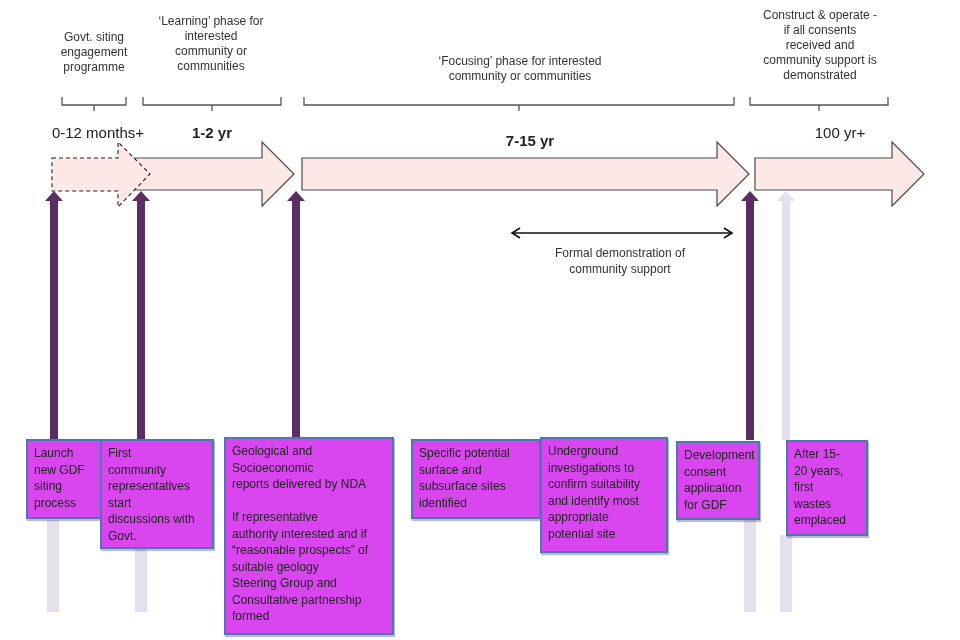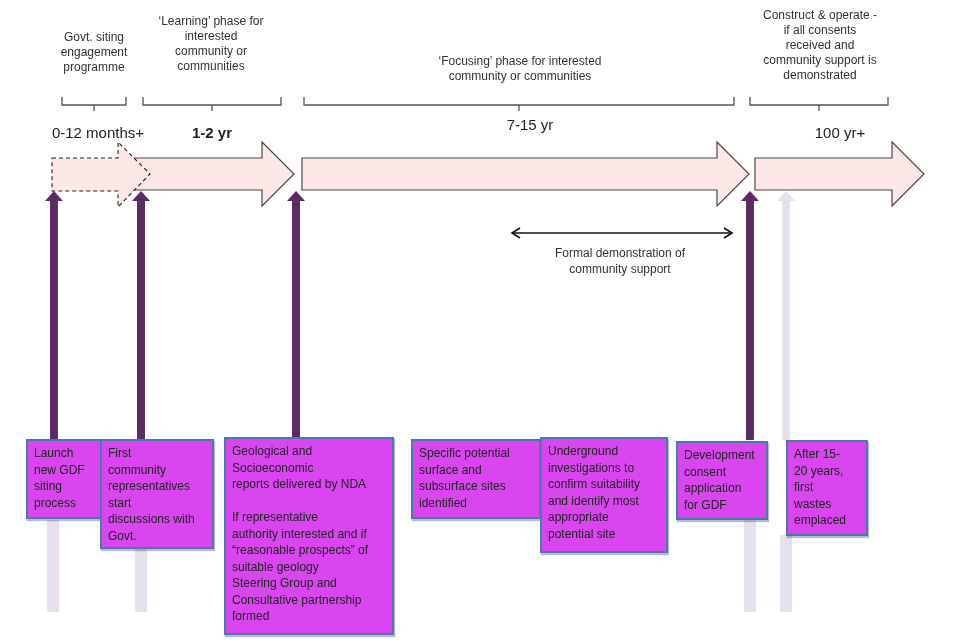--- a/index.html
+++ b/index.html
@@ -62,21 +62,21 @@
 <div class="abs phase-label" style="left:380px; top:54px; width:280px;">‘Focusing’ phase for interested
 community or communities</div>
 <div class="abs phase-label" style="left:740px; top:8px; width:160px;">Construct &amp; operate -
 if all consents
 received and
 community support is
 demonstrated</div>
 
 <div class="abs duration" style="left:28px; top:124px; width:140px;">0-12 months+</div>
 <div class="abs duration" style="left:172px; top:124px; width:80px;font-weight:bold;">1-2 yr</div>
-<div class="abs duration" style="left:480px; top:116px; width:100px;">7-15 yr</div>
+<div class="abs duration" style="left:480px; top:132px; width:100px;font-weight:bold;">7-15 yr</div>
 <div class="abs duration" style="left:800px; top:124px; width:80px;">100 yr+</div>
 
 <div class="abs note" style="left:520px; top:245px; width:200px;">Formal demonstration of
 community support</div>
 
 <div class="box" style="left:26px; top:439px; width:76px; height:80px;">Launch
 new GDF
 siting
 process</div>
 <div class="box" style="left:100px; top:439px; width:114px; height:110px;">First
@@ -99,21 +99,21 @@
 <div class="box" style="left:411px; top:439px; width:130px; height:80px;">Specific potential
 surface and
 subsurface sites
 identified</div>
 <div class="box" style="left:540px; top:437px; width:128px; height:116px;">Underground
 investigations to
 confirm suitability
 and identify most
 appropriate
 potential site</div>
-<div class="box" style="left:676px; top:441px; width:92px; height:79px;">Development
+<div class="box" style="left:676px; top:441px; width:84px; height:79px;">Development
 consent
 application
 for GDF</div>
 <div class="box" style="left:786px; top:440px; width:82px; height:96px;">After 15-
 20 years,
 first
 wastes
 emplaced</div>
 
 </body></html>

